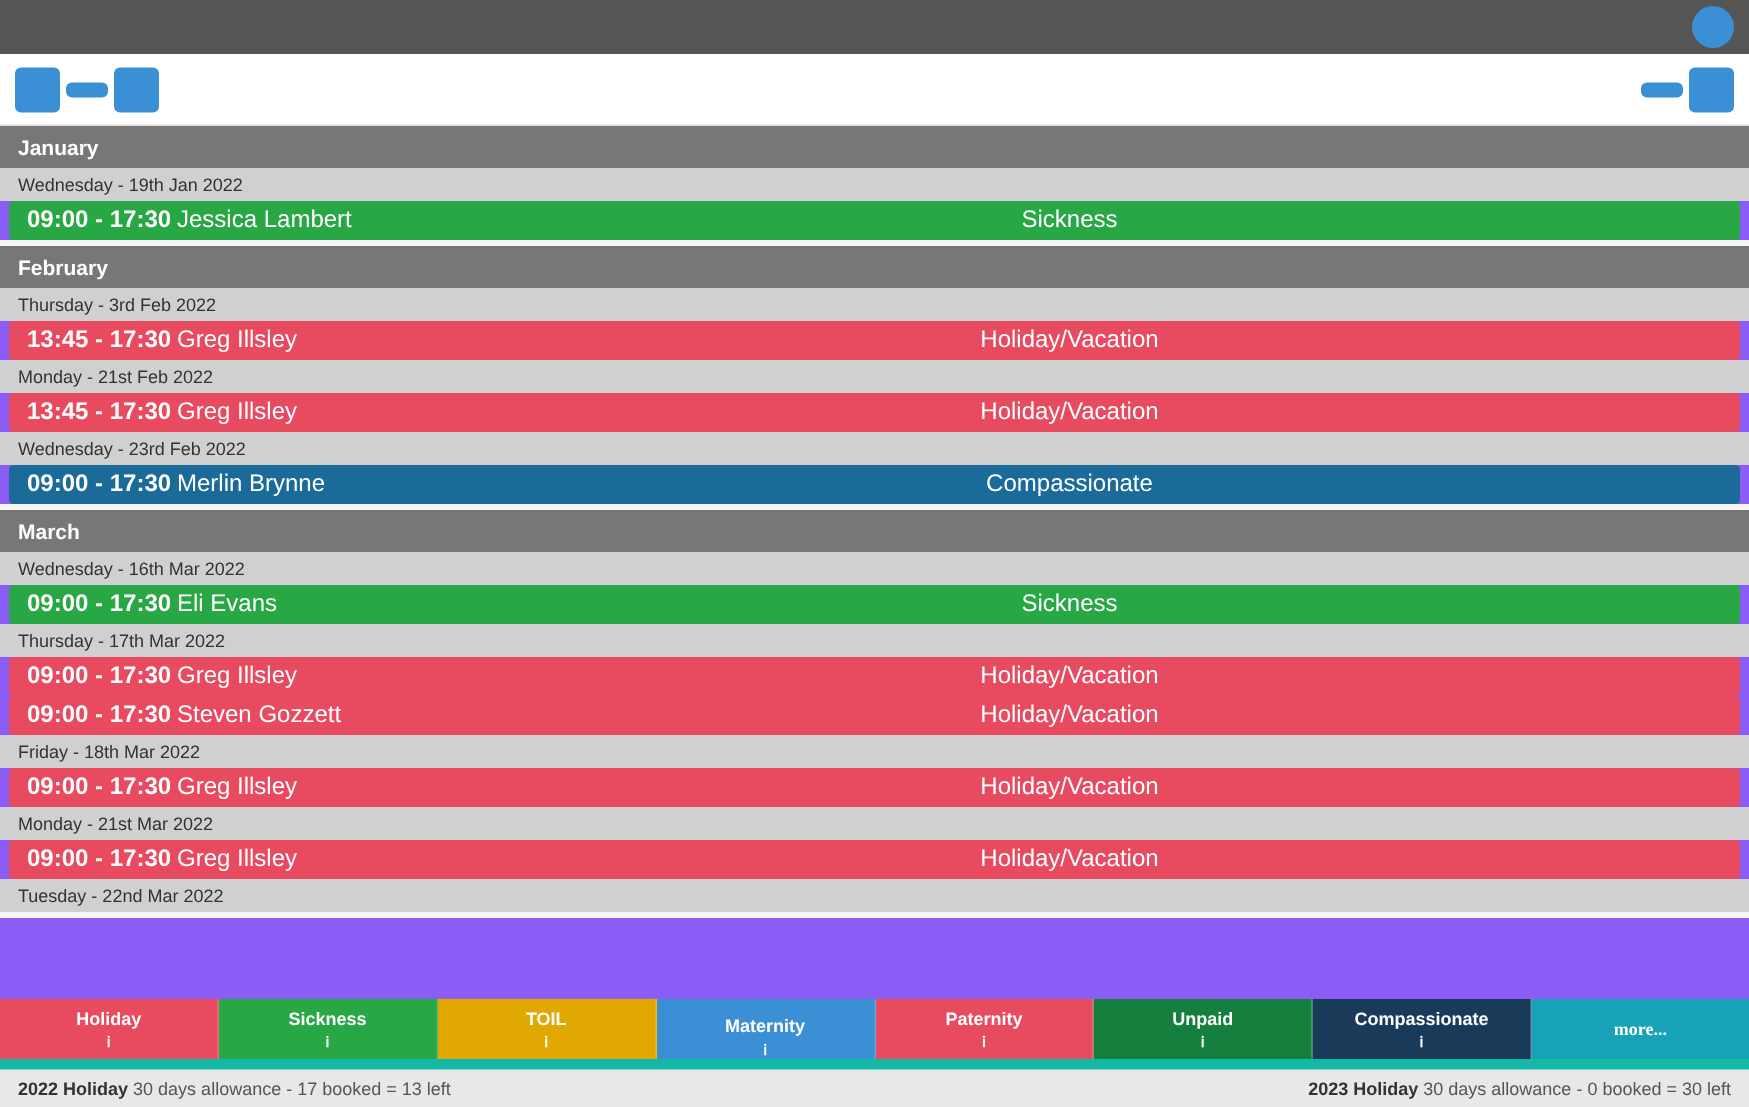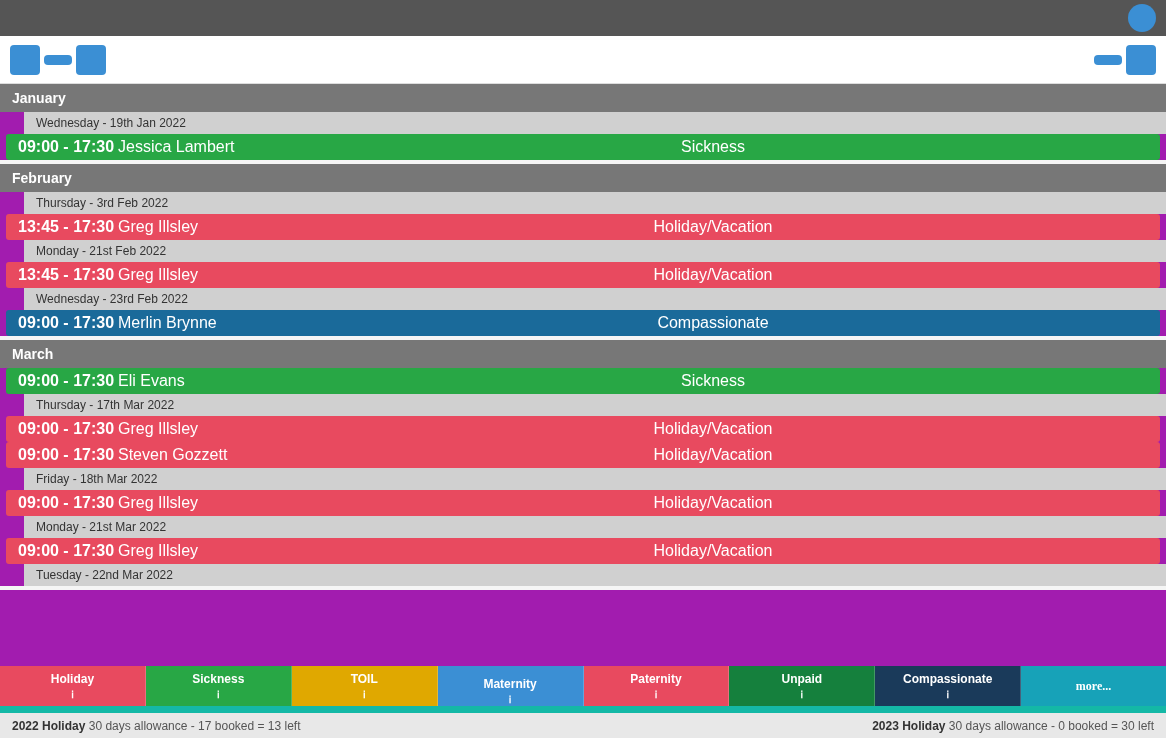--- a/index.html
+++ b/index.html
@@ -85,41 +85,40 @@
       border: none;
       border-radius: 4px;
       width: 30px; height: 30px;
       font-size: 16px;
       cursor: pointer;
       display: flex; align-items: center; justify-content: center;
     }
 
     
     .calendar-content {
-      background: #a21caf;
+      background: #8b5cf6;
       overflow-y: auto;
       height: calc(738px - 36px - 48px - 40px - 32px);
     }
 
     
     .month-header {
       background: #777;
       color: #fff;
       padding: 6px 12px;
       font-size: 14px;
       font-weight: bold;
     }
 
     
     .day-row {
       background: #d0d0d0;
       padding: 4px 12px;
       font-size: 12px;
       color: #333;
-      margin-left: 24px;
     }
 
     
     .event-row {
       display: flex;
       align-items: center;
       padding: 3px 12px;
       margin: 0 6px;
       border-radius: 3px;
       color: #fff;
@@ -238,20 +237,21 @@
         <span class="event-type">Holiday/Vacation</span>
       </div>
       <div class="day-row">Wednesday - 23rd Feb 2022</div>
       <div class="event-row event-compassionate">
         <span class="event-time">09:00 - 17:30</span>
         <span class="event-name">Merlin Brynne</span>
         <span class="event-type">Compassionate</span>
       </div>
       <div class="spacer-row"></div>
       <div class="month-header">March</div>
+      <div class="day-row">Wednesday - 16th Mar 2022</div>
       <div class="event-row event-sickness">
         <span class="event-time">09:00 - 17:30</span>
         <span class="event-name">Eli Evans</span>
         <span class="event-type">Sickness</span>
       </div>
       <div class="day-row">Thursday - 17th Mar 2022</div>
       <div class="event-row event-holiday">
         <span class="event-time">09:00 - 17:30</span>
         <span class="event-name">Greg Illsley</span>
         <span class="event-type">Holiday/Vacation</span>

